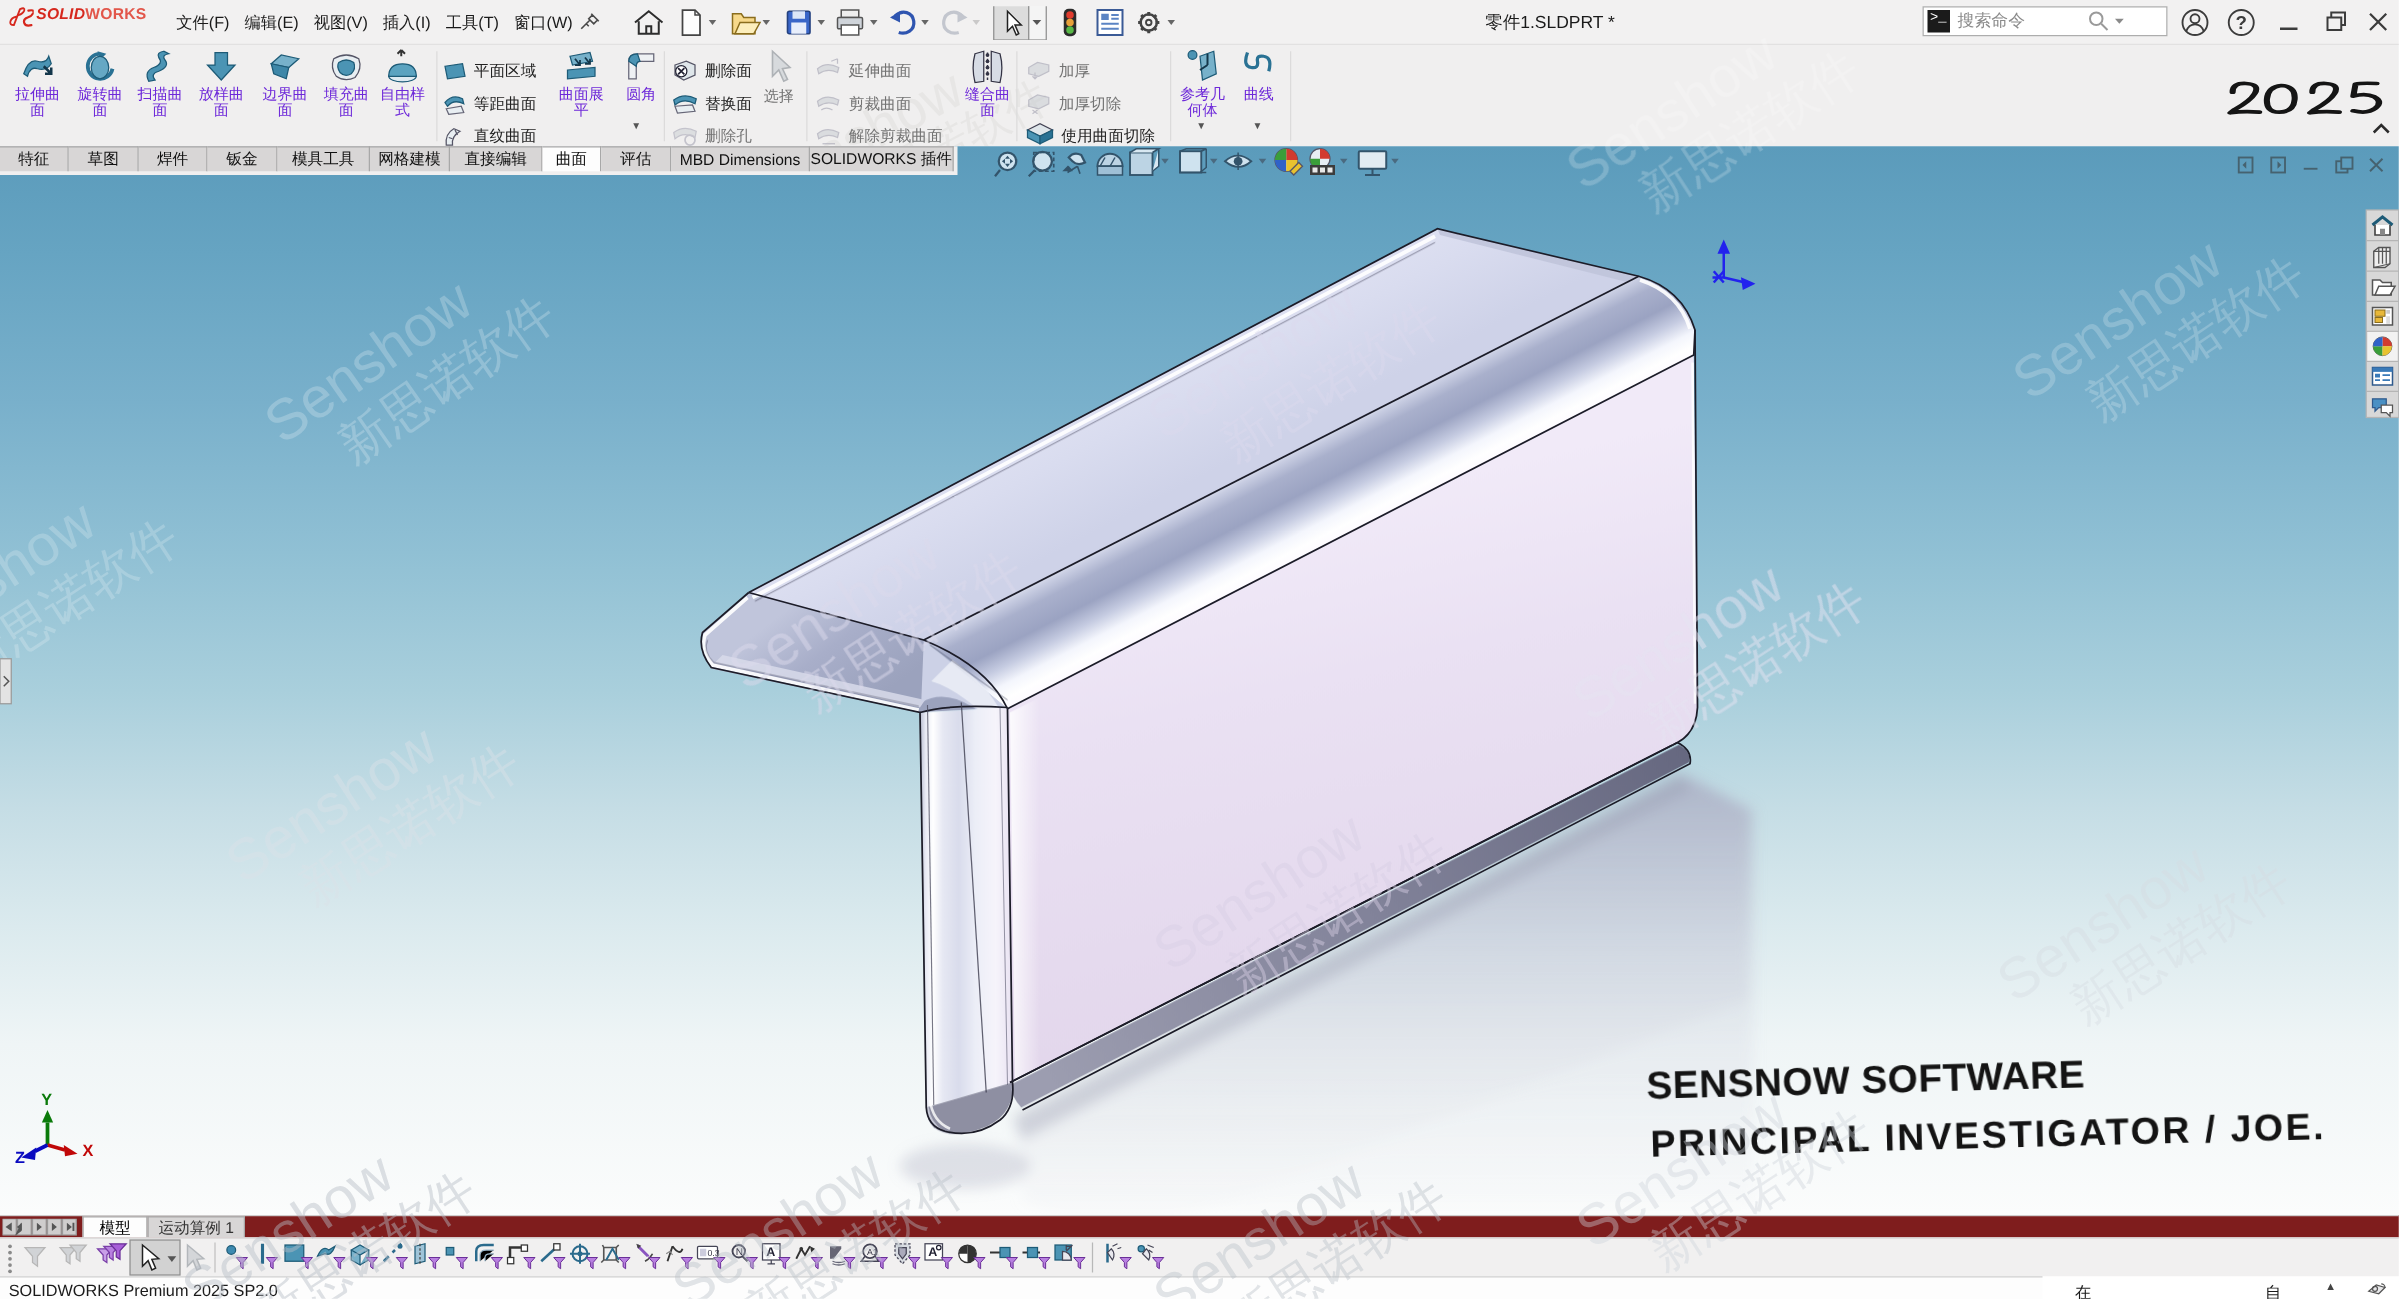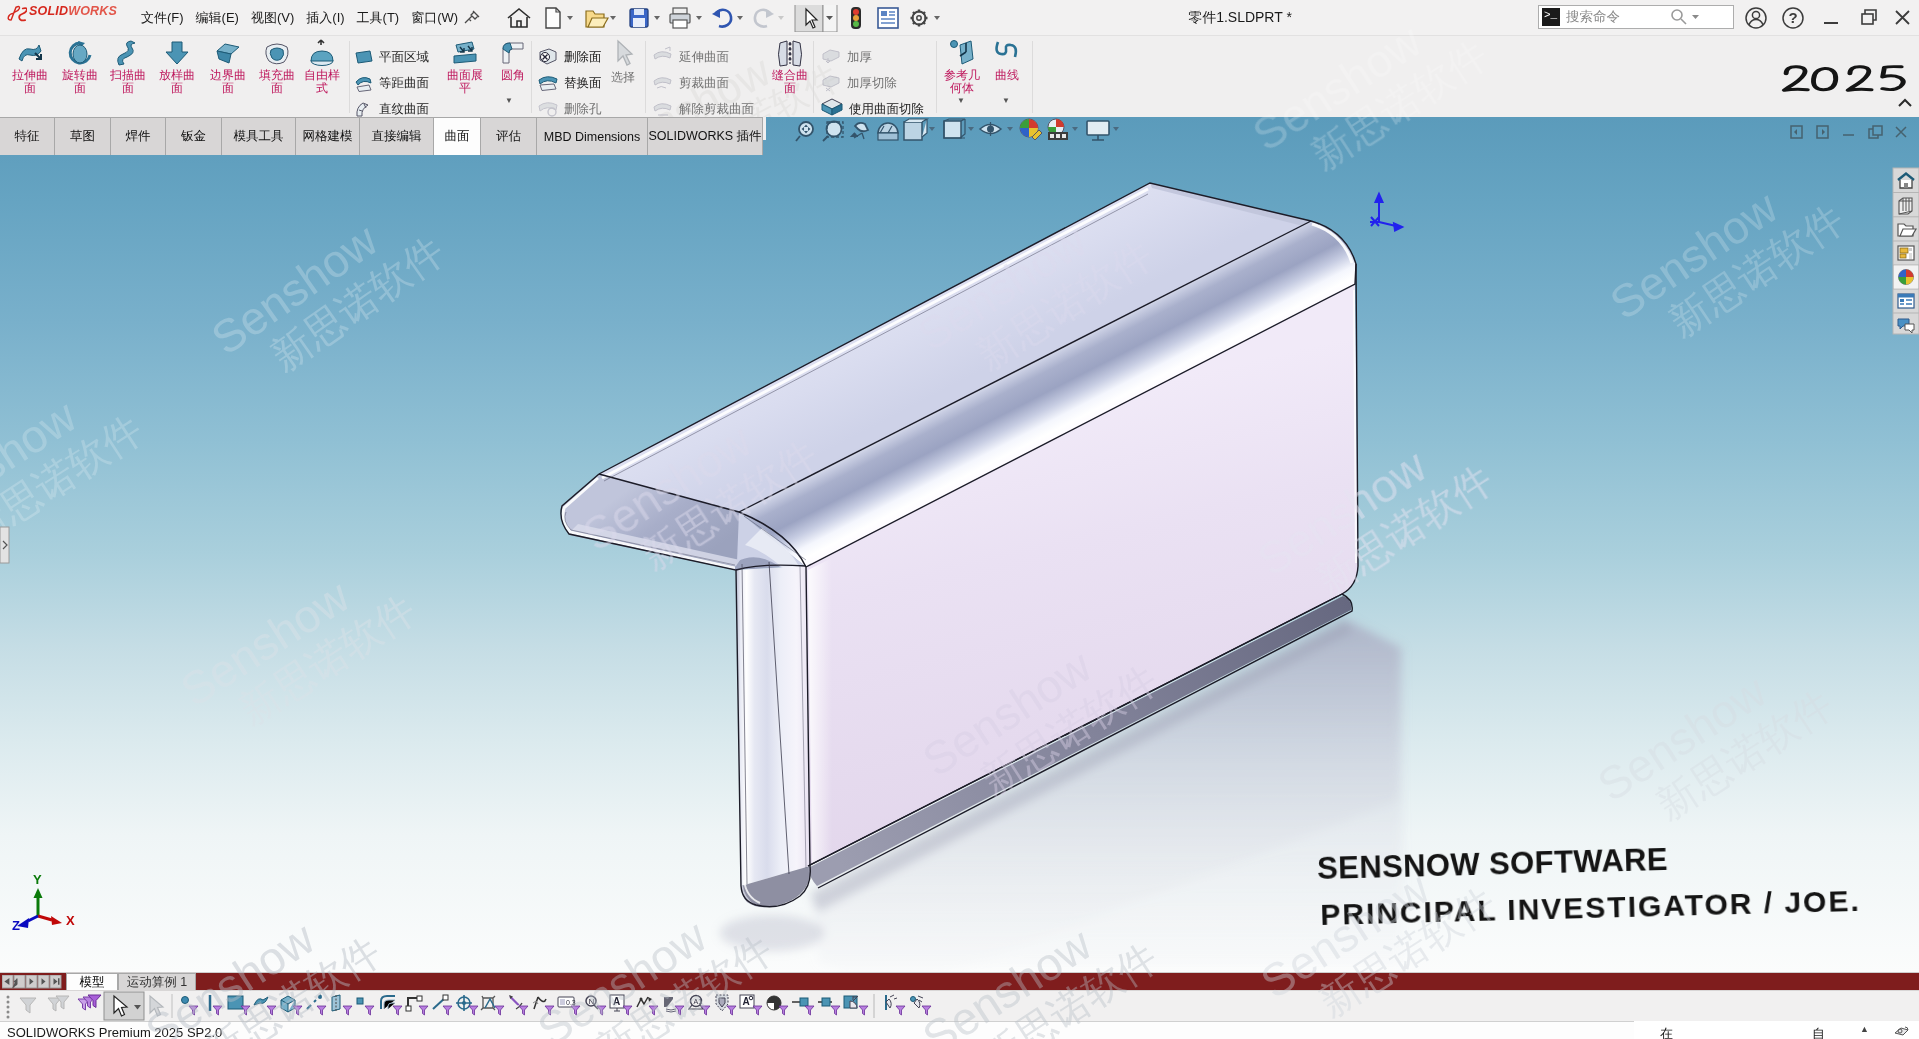--- a/index.html
+++ b/index.html
@@ -7,47 +7,47 @@
 
 #titlebar{position:absolute;left:0;top:0;width:1919px;height:36px;background:#f2f1f1;border-bottom:1px solid #e2e1e1}
 #logo{position:absolute;left:5px;top:4px;height:24px;display:flex;}
 #menus{position:absolute;left:141px;top:0;height:36px;display:flex;align-items:center;font-size:13px;color:#1a1a1a}
 #menus span{margin-right:12px;letter-spacing:0}
 #title{position:absolute;left:1100px;top:9px;width:280px;text-align:center;font-size:14px;color:#1a1a1a}
 #searchbox{position:absolute;left:1538px;top:5px;width:196px;height:24px;background:#fff;border:1px solid #adadad;display:flex;align-items:center}
 
 #ribbon{position:absolute;left:0;top:36px;width:1919px;height:81px;background:#f0efef}
 .rsep{position:absolute;top:5px;width:1px;height:72px;background:#dcdbdb}
-.bigbtn{position:absolute;top:3px;width:50px;text-align:center;font-size:12px;color:#be185d;line-height:12.5px}
+.bigbtn{position:absolute;top:3px;width:50px;text-align:center;font-size:12px;color:#6d28d9;line-height:12.5px}
 .bigbtn svg{display:block;margin:0 auto 2px auto}
 .smallrow{position:absolute;height:26px;display:flex;align-items:flex-end;font-size:12.5px;color:#222}
 .smallrow svg{margin-right:5px}
 .gray{color:#737373}
 
 #tabs{position:absolute;left:0;top:117px;width:766px;height:23px;background:#f0efef;display:flex;font-size:13px;z-index:6}
-.tab{height:38px;border-right:1px solid #a8a8a8;border-top:1px solid #a8a8a8;background:#d8d6d6;color:#111;display:flex;align-items:center;justify-content:center;white-space:nowrap;font-size:12.5px;overflow:hidden}
+.tab{height:20px;border-right:1px solid #a8a8a8;border-top:1px solid #a8a8a8;background:#d8d6d6;color:#111;display:flex;align-items:center;justify-content:center;white-space:nowrap;font-size:12.5px;overflow:hidden}
 .tab.active{background:#fdfdfd;border-top:1px solid #a8a8a8}
 
 #viewport{position:absolute;left:0;top:117px;width:1919px;height:855px;
  background:linear-gradient(180deg,#5b9bbb 0%,#66a4c2 10%,#79b0cb 24%,#90c0d4 38%,#a9cfdc 51%,#c5dde5 62%,#dbeaee 73%,#eff5f6 84%,#fbfcfc 100%)}
 #vpsvg{position:absolute;left:0;top:0}
 
 #modeltabs{position:absolute;left:0;top:972px;width:1919px;height:18px;background:#7f1d1d;border-top:1px solid #cfcdcd;font-size:12.5px}
 #filterbar{position:absolute;left:0;top:990px;width:1919px;height:31px;background:#f1f0f0;border-top:1px solid #d8d6d6}
 #statusbar{position:absolute;left:0;top:1021px;width:1634px;height:18px;background:#fdfdfd;border-top:1px solid #d0d0d0;font-size:13px;color:#1a1a1a}
 </style></head>
 <body>
 <div id="titlebar">
 <div id="logo">
 <svg width="22" height="20" viewBox="0 0 36 30">
 <path d="M10 25 L18 4 M10 25 Q4 25 5.5 20 Q7 15 13 14 M18 4 Q25 1 23.5 6 Q22 10 16 12" fill="none" stroke="#d6281e" stroke-width="2.4" stroke-linecap="round"></path>
 <path d="M29 6 Q37 4 35.5 9 Q34 13 28 15 Q22 17 23.5 22 Q25 27 33 25" fill="none" stroke="#d6281e" stroke-width="2.8" stroke-linecap="round"></path>
 </svg>
 <span style="font-size:12.5px;font-weight:bold;font-style:italic;color:#d6281e;margin-left:2px;letter-spacing:.2px">SOLID</span>
-      <span style="font-size:12.5px;font-style:italic;font-weight:bold;color:#e2564a;letter-spacing:.2px">WORKS</span>
+      <span style="font-size:12.5px;font-weight:bold;color:#e2564a;letter-spacing:.2px">WORKS</span>
 </div>
 <div id="menus">
       <span>文件(F)</span>
       <span>编辑(E)</span>
       <span>视图(V)</span>
       <span>插入(I)</span>
       <span>工具(T)</span>
       <span>窗口(W)</span>
 <svg width="16" height="16" viewBox="0 0 16 16" style="margin-left:-6px">
         <path d="M9 1 L15 7 M10 2 L14 6 L11 9 L7 5 Z M8 6 L5 9 M5 9 L1 13 M5 9 L7 11" stroke="#4a4a4a" stroke-width="1.3" fill="none"></path>

